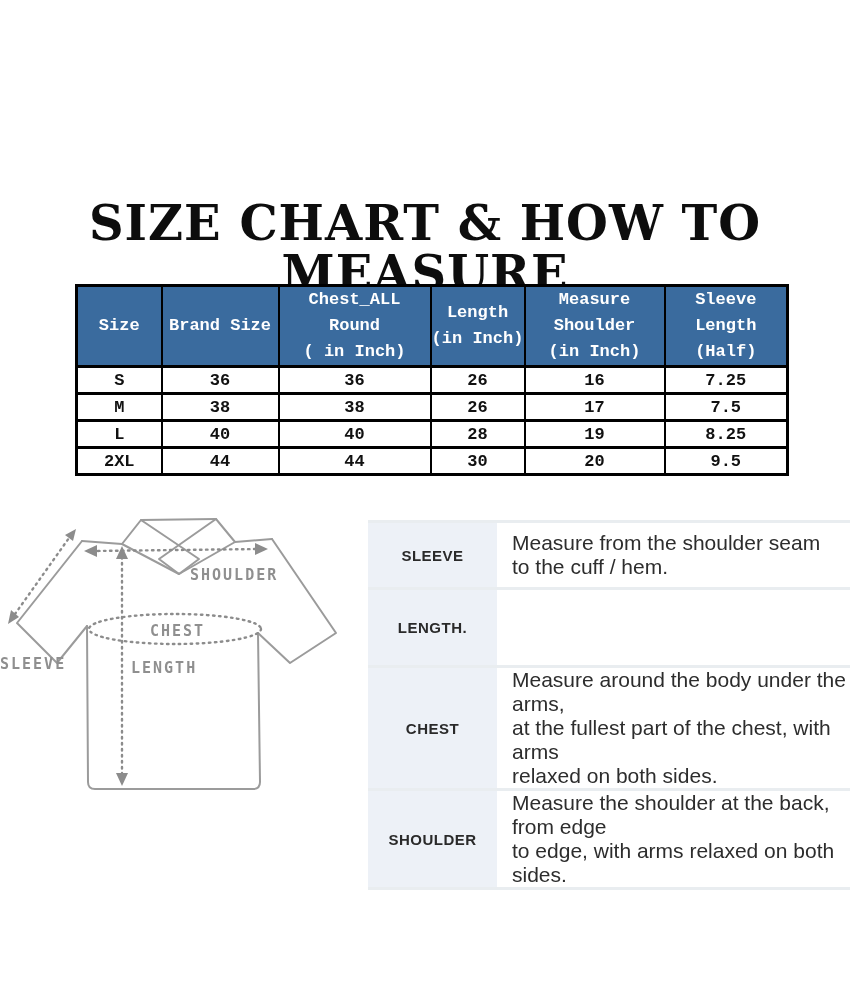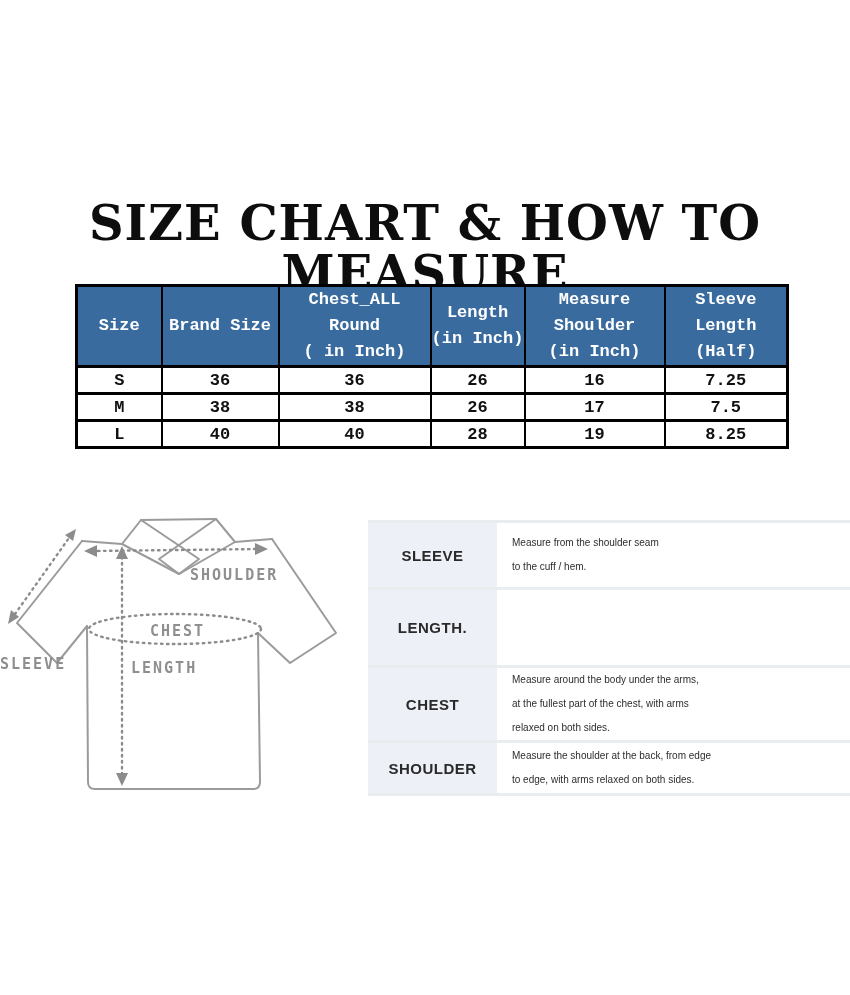--- a/index.html
+++ b/index.html
@@ -47,21 +47,21 @@
   }
   .guide-row{display:flex;align-items:stretch;border-bottom:3px solid #e9edf0;}
   .guide-row.r1{min-height:64px}.guide-row.r2{min-height:75px}
   .guide-row.r3{min-height:69px}.guide-row.r4{min-height:50px}
   .guide-term{
     flex:0 0 129px;background:#EDF1F7;display:flex;align-items:center;justify-content:center;
     font-weight:bold;font-size:15px;letter-spacing:0.5px;color:#2a2a2a;text-align:center;
   }
   .guide-desc{
     flex:1;display:flex;align-items:center;padding-left:15px;
-    font-size:10px;line-height:24px;color:#2d2d2d;white-space:pre-line;
+    font-size:21px;line-height:24px;color:#2d2d2d;white-space:pre-line;
   }
 </style>
 </head>
 <body>
 
 <div class="page">
 
   <h1 class="title">SIZE CHART &amp; HOW TO MEASURE</h1>
 
   <table class="size-table">
@@ -104,20 +104,28 @@
         <td>17</td>
         <td>7.5</td>
       </tr>
       <tr>
         <td>L</td>
         <td>40</td>
         <td>40</td>
         <td>28</td>
         <td>19</td>
         <td>8.25</td>
+      </tr>
+      <tr>
+        <td>2XL</td>
+        <td>44</td>
+        <td>44</td>
+        <td>30</td>
+        <td>20</td>
+        <td>9.5</td>
       </tr>
     </tbody>
   </table>
 
   <svg class="shirt-svg" width="360" height="300" viewBox="0 0 360 300">
 
     <g>
       <path class="shirt-line" d="M82,36 L17,118 L57,158 L87,121"></path>
       <path class="shirt-line" d="M87,121 L88,277 Q88,284 95,284 L253,284 Q260,284 260,277 L258,128"></path>
       <path class="shirt-line" d="M258,128 L290,158 L336,128 L272,34"></path>

